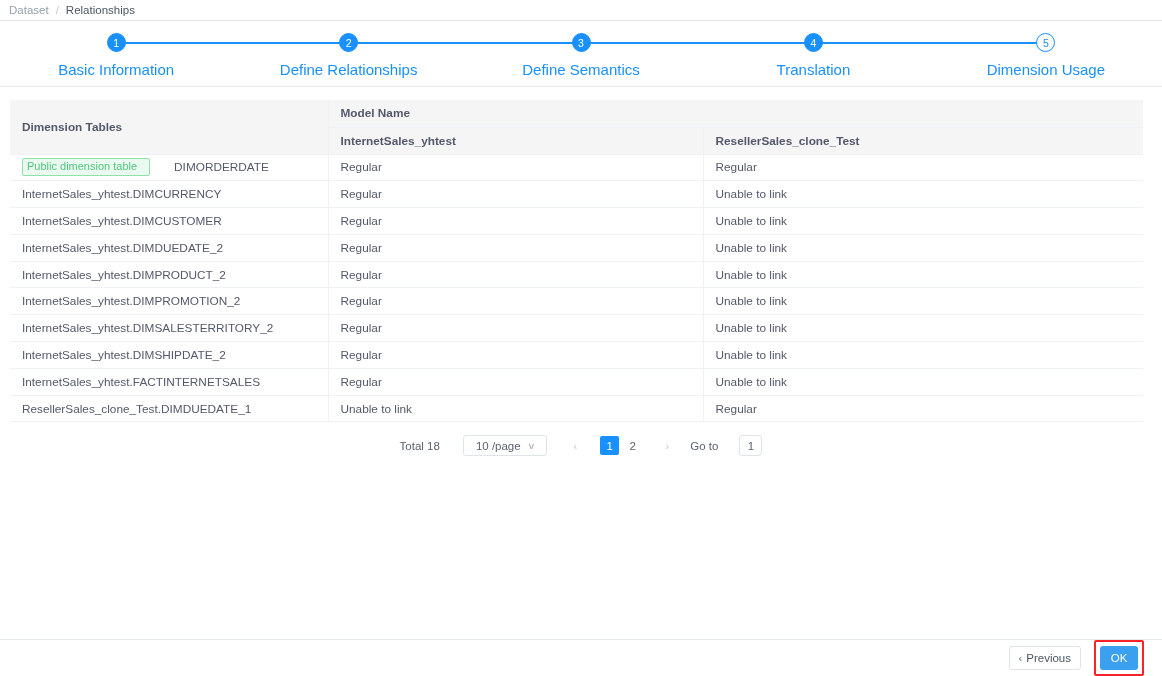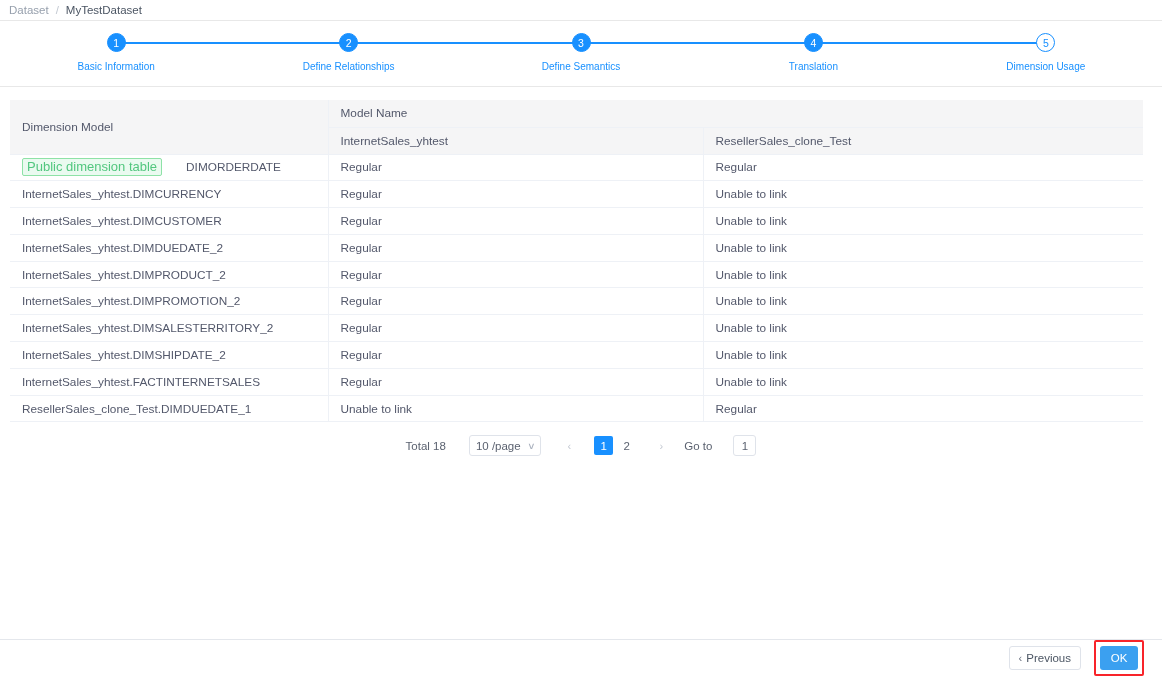--- a/index.html
+++ b/index.html
@@ -72,21 +72,21 @@
     line-height: 19px;
     text-align: center;
     box-sizing: border-box;
   }
   .step.pending .circle {
     background: #ffffff;
     color: #1890ff;
   }
   .step .slabel {
     margin-top: 9px;
-    font-size: 10px;
+    font-size: 15px;
     color: #1890ff;
     white-space: nowrap;
   }
 
   
   .content {
     padding: 13px 10px 0 10px;
     box-sizing: border-box;
   }
   table.dim-table {
@@ -94,21 +94,21 @@
     border-collapse: collapse;
     table-layout: fixed;
     font-size: 11.8px;
   }
   table.dim-table col.c1 { width: 318px; }
   table.dim-table col.c2 { width: 375px; }
   table.dim-table col.c3 { width: 440px; }
 
   .dim-table thead th {
     background: #f5f5f6;
-    font-weight: normal;
+    font-weight: bold;
     color: #53586b;
     text-align: left;
     padding: 0 12px;
     border-bottom: 1px solid #eef1f6;
     box-sizing: border-box;
   }
   .dim-table thead tr.h1 th { height: 27px; }
   .dim-table thead tr.h2 th { height: 27px; }
   th.vsep, td.vsep { border-left: 1px solid #eef1f6; }
   th.rowspan-cell {
@@ -128,23 +128,23 @@
     text-overflow: ellipsis;
     box-sizing: border-box;
   }
   .dim-table tbody tr:last-child td { border-bottom: 1px solid #eef1f6; }
 
   .tag-public {
     display: inline-block;
     border: 1px solid #8ee2a7;
     background: #eafaf0;
     color: #52c77f;
-    font-size: 13px;
+    font-size: 11px;
     line-height: 13px;
-    padding: 1px 4px 2px 4px;
+    padding: 1px 12px 2px 4px;
     border-radius: 2px;
     vertical-align: middle;
   }
   .tag-label { margin-left: 24px; vertical-align: middle; }
 
   
   .pager {
     display: flex;
     align-items: center;
     justify-content: center;
@@ -155,21 +155,21 @@
   }
   .pg-total { margin-right: 9px; }
   .pg-select {
     height: 21px;
     min-width: 63px;
     border: 1px solid #dfe3ea;
     border-radius: 3px;
     display: flex;
     align-items: center;
     justify-content: space-between;
-    padding: 0 6px;
+    padding: 0 12px;
     box-sizing: border-box;
     color: #5b6270;
     background: #fff;
     margin-right: 5px;
     text-align: center;
   }
   .pg-caret {
     color: #a9b0bd;
     font-size: 9px;
     margin-left: 7px;
@@ -253,21 +253,21 @@
     font-family: inherit;
     cursor: pointer;
   }
 </style>
 </head>
 <body>
 
 <div class="breadcrumb-bar">
   <span class="bc-item">Dataset</span>
   <span class="bc-sep">/</span>
-  <span class="bc-item current">MyTestDataset</span>
+  <span class="bc-item current">Relationships</span>
 </div>
 
 <div class="stepper-wrap">
   <div class="steps" id="steps-host">
       <div class="step">
         <div class="line"></div>
         <div class="circle">1</div>
         <div class="slabel">Basic Information</div>
       </div>
       <div class="step">
@@ -294,21 +294,21 @@
 
 <div class="content">
   <table class="dim-table">
     <colgroup>
         <col class="c1">
         <col class="c2">
         <col class="c3">
       </colgroup>
     <thead>
       <tr class="h1">
-        <th class="rowspan-cell" rowspan="2">Dimension Model</th>
+        <th class="rowspan-cell" rowspan="2">Dimension Tables</th>
         <th class="vsep groupname" colspan="2">Model Name</th>
       </tr>
       <tr class="h2">
         <th class="vsep">InternetSales_yhtest</th>
         <th class="vsep">ResellerSales_clone_Test</th>
       </tr>
     </thead>
     <tbody id="rows-host">
         <tr>
           <td><span class="tag-public">Public dimension table</span><span class="tag-label">DIMORDERDATE</span></td>

